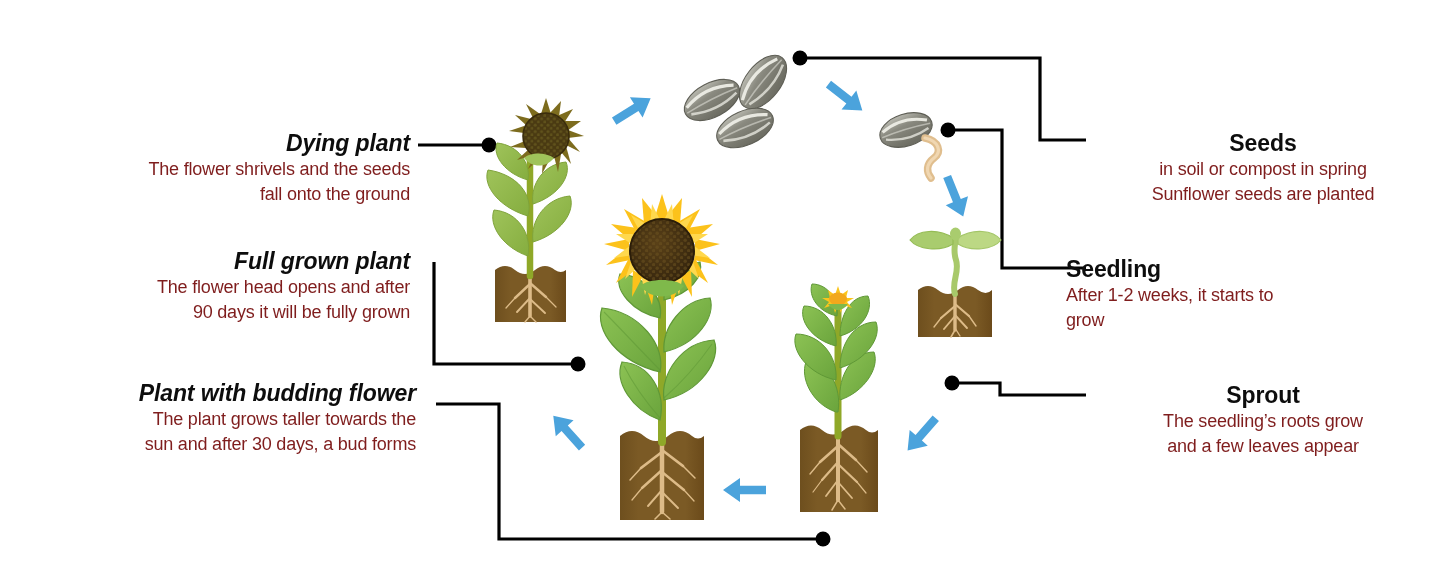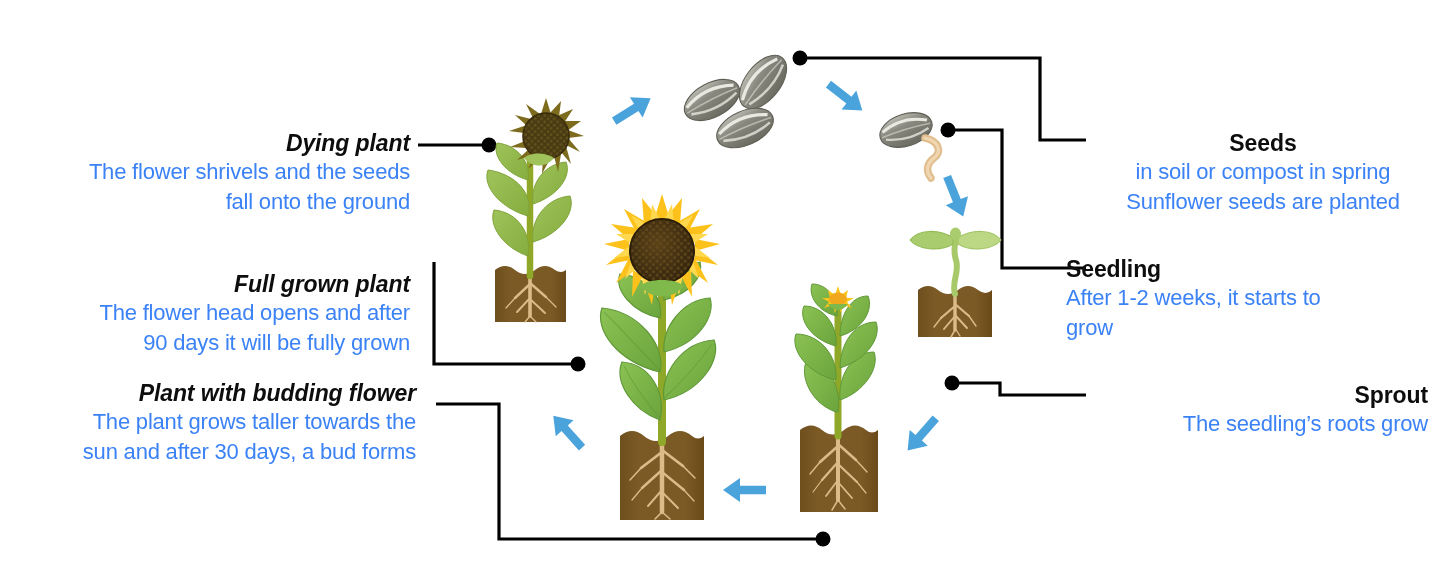--- a/index.html
+++ b/index.html
@@ -32,25 +32,25 @@
   .label .heading {
     font-size: 23px;
     font-weight: bold;
     line-height: 1.18;
     letter-spacing: -0.1px;
     color: #0d0d0d;
     display: block;
     white-space: nowrap;
   }
   .label .body {
-    font-size: 22px;
+    font-size: 18px;
     font-weight: normal;
     line-height: 1.30;
     letter-spacing: -0.2px;
-    color: #3b82f6;
+    color: #7f1d1d;
     display: block;
     margin-top: 1px;
   }
   .label.right-side { text-align: right; }
   .label.left-side  { text-align: left; }
 
   .label.left-side .heading { margin-left: 0; font-style: italic; }
 </style>
 </head>
 <body>
@@ -370,21 +370,21 @@
     </g>
 
   </svg>
 
   <div class="label left-side" style="left:10px; top:130px; width:400px; text-align:right;">
     <span class="heading">Dying plant</span>
     <span class="body">The flower shrivels and the seeds</span>
     <span class="body">fall onto the ground</span>
   </div>
 
-  <div class="label left-side" style="left:10px; top:271px; width:400px; text-align:right;">
+  <div class="label left-side" style="left:10px; top:248px; width:400px; text-align:right;">
     <span class="heading">Full grown plant</span>
     <span class="body">The flower head opens and after</span>
     <span class="body">90 days it will be fully grown</span>
   </div>
 
   <div class="label left-side" style="left:6px; top:380px; width:410px; text-align:right;">
     <span class="heading">Plant with budding flower</span>
     <span class="body">The plant grows taller towards the</span>
     <span class="body">sun and after 30 days, a bud forms</span>
   </div>
@@ -394,18 +394,19 @@
     <span class="body">in soil or compost in spring</span>
     <span class="body">Sunflower seeds are planted</span>
   </div>
 
   <div class="label right-side" style="left:1066px; top:256px; width:330px; text-align:left;">
     <span class="heading">Seedling</span>
     <span class="body">After 1-2 weeks, it starts to</span>
     <span class="body">grow</span>
   </div>
 
-  <div class="label right-side" style="left:1098px; top:382px; width:330px; text-align:right;">
+  <div class="label right-side" style="left:1098px; top:382px; width:330px; text-align:center;">
     <span class="heading">Sprout</span>
     <span class="body">The seedling’s roots grow</span>
+    <span class="body">and a few leaves appear</span>
   </div>
 
 </div>
 
 </body></html>

